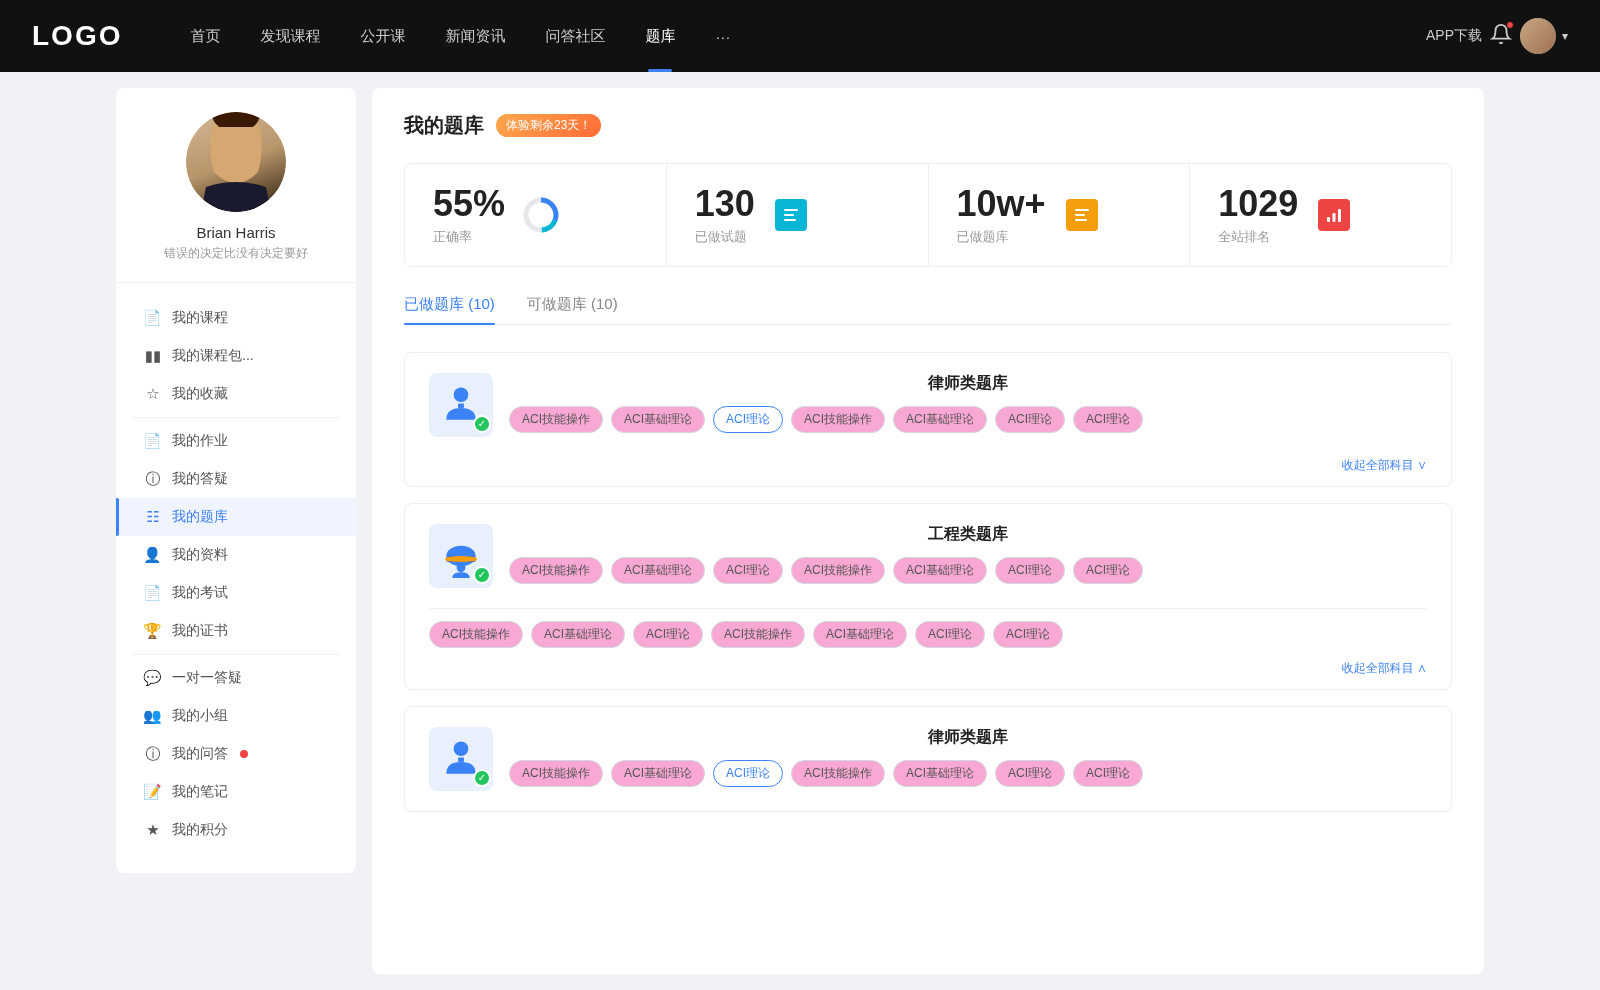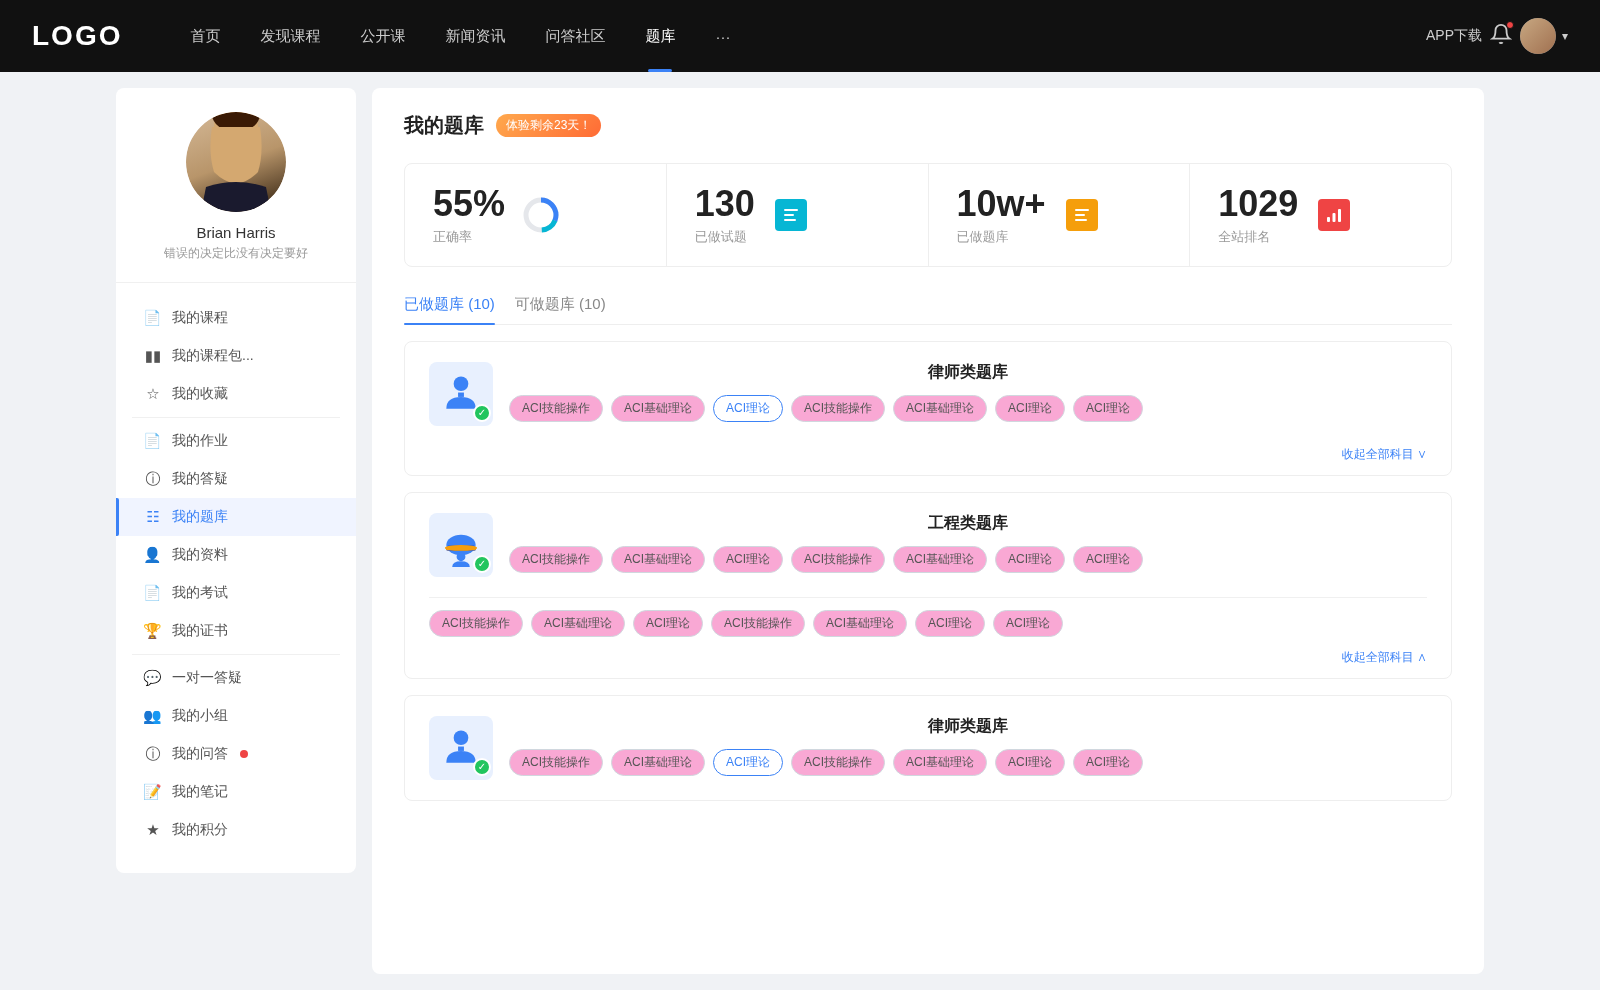--- a/index.html
+++ b/index.html
@@ -279,23 +279,23 @@
       align-items: center;
       justify-content: center;
       flex-shrink: 0;
     }
     
     .donut-svg { width: 38px; height: 38px; }
 
     
     .tabs-row {
       display: flex;
-      gap: 20px;
+      gap: 32px;
       border-bottom: 1px solid #eee;
-      margin-bottom: 16px;
+      margin-bottom: 27px;
     }
     .tab-item {
       font-size: 15px;
       color: #888;
       padding-bottom: 10px;
       cursor: pointer;
       position: relative;
     }
     .tab-item.active {
       color: #3b82f6;

